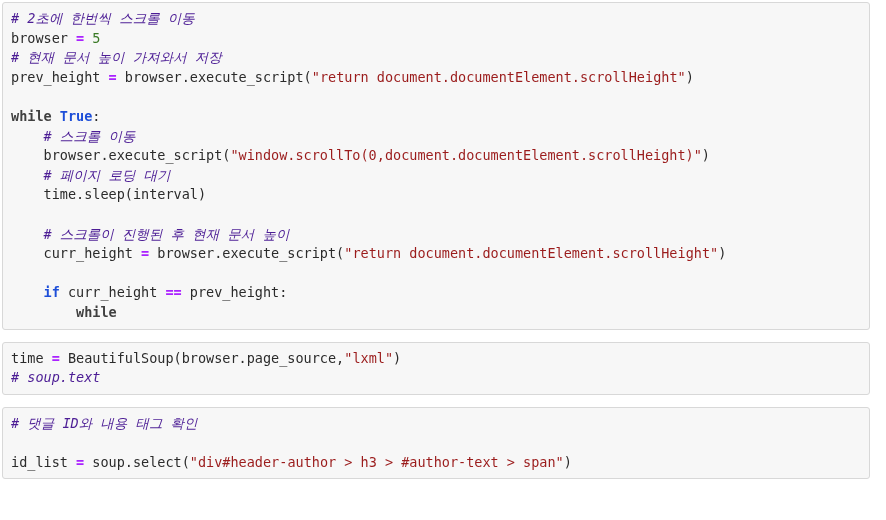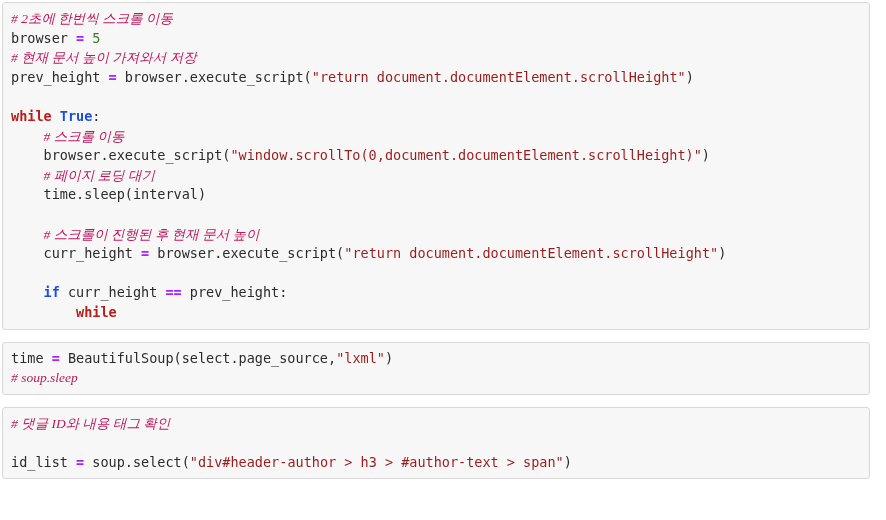--- a/index.html
+++ b/index.html
@@ -32,26 +32,25 @@
   .code-line {
     font-family: "DejaVu Sans Mono", monospace;
     font-size: 13.5px;
     line-height: 19.6px;
     white-space: pre;
     color: #2b2b2b;
     letter-spacing: 0px;
   }
   .code-line.blank { color: transparent; }
   .tok-com {
-    color: #be185d;
+    color: #4c1d95;
     font-style: italic;
-    font-family: Liberation Serif, serif;
   }
   .tok-kw {
-    color: #b91c1c;
+    color: #404040;
     font-weight: bold;
   }
   .tok-kw2 {
     color: #1d4ed8;
     font-weight: bold;
     text-align: center;
   }
   .tok-str { color: #9b1c1c; }
   .tok-op {
     color: #aa22ff;
@@ -77,22 +76,22 @@
         <div class="code-line"><span class="tok-plain">    </span><span class="tok-com"># 페이지 로딩 대기</span></div>
         <div class="code-line"><span class="tok-plain">    time.sleep(interval)</span></div>
         <div class="code-line blank"><span class="tok-plain"></span>&nbsp;</div>
         <div class="code-line"><span class="tok-plain">    </span><span class="tok-com"># 스크롤이 진행된 후 현재 문서 높이</span></div>
         <div class="code-line"><span class="tok-plain">    curr_height </span><span class="tok-op">=</span><span class="tok-plain"> browser.execute_script(</span><span class="tok-str">"return document.documentElement.scrollHeight"</span><span class="tok-plain">)</span></div>
         <div class="code-line blank"><span class="tok-plain"></span>&nbsp;</div>
         <div class="code-line"><span class="tok-plain">    </span><span class="tok-kw2">if</span><span class="tok-plain"> curr_height </span><span class="tok-op">==</span><span class="tok-plain"> prev_height:</span></div>
         <div class="code-line"><span class="tok-plain">        </span><span class="tok-kw">while</span></div>
       </div>
       <div class="code-block">
-        <div class="code-line"><span class="tok-plain">time </span><span class="tok-op">=</span><span class="tok-plain"> BeautifulSoup(select.page_source,</span><span class="tok-str">"lxml"</span><span class="tok-plain">)</span></div>
-        <div class="code-line"><span class="tok-com"># soup.sleep</span></div>
+        <div class="code-line"><span class="tok-plain">time </span><span class="tok-op">=</span><span class="tok-plain"> BeautifulSoup(browser.page_source,</span><span class="tok-str">"lxml"</span><span class="tok-plain">)</span></div>
+        <div class="code-line"><span class="tok-com"># soup.text</span></div>
       </div>
       <div class="code-block">
         <div class="code-line"><span class="tok-com"># 댓글 ID와 내용 태그 확인</span></div>
         <div class="code-line blank"><span class="tok-plain"></span>&nbsp;</div>
         <div class="code-line"><span class="tok-plain">id_list </span><span class="tok-op">=</span><span class="tok-plain"> soup.select(</span><span class="tok-str">"div#header-author &gt; h3 &gt; #author-text &gt; span"</span><span class="tok-plain">)</span></div>
       </div>
     </div>
 </div>
 
 </body></html>

